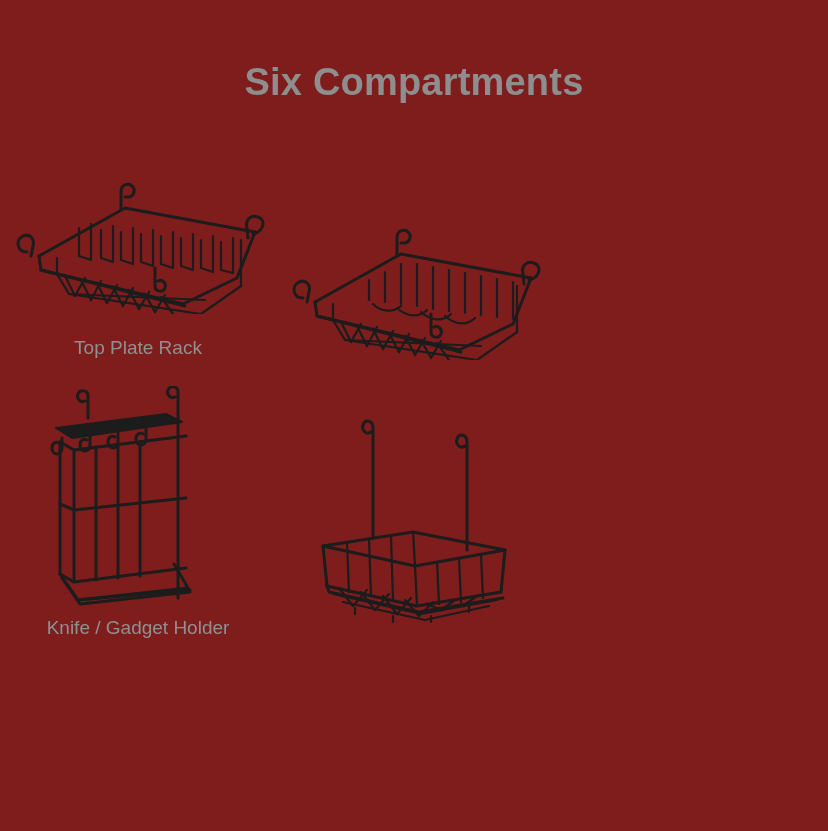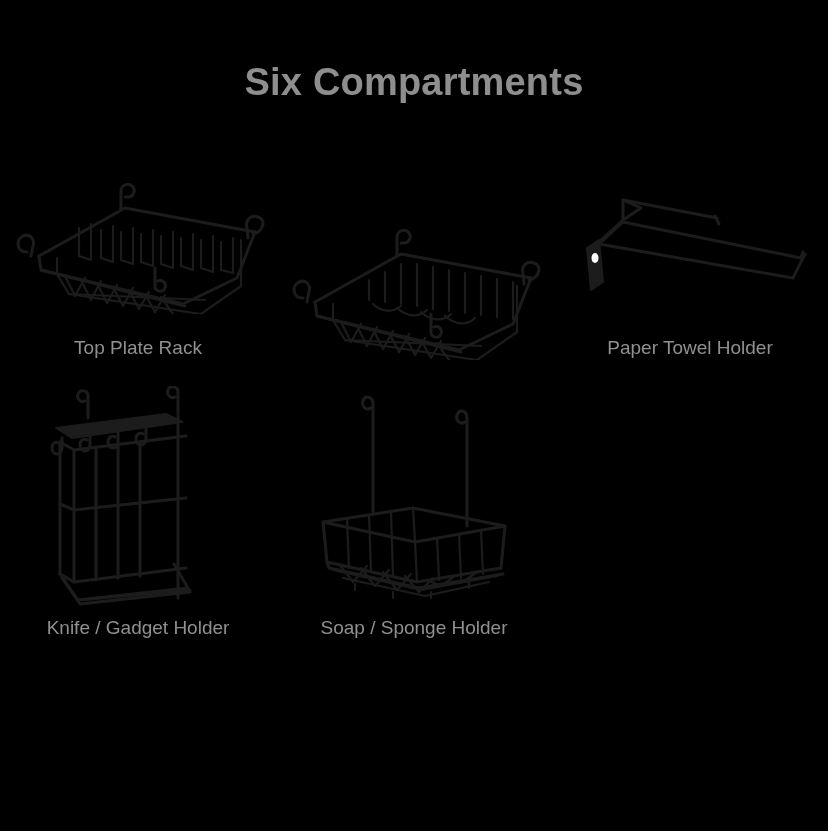--- a/index.html
+++ b/index.html
@@ -10,21 +10,21 @@
   body {
     width: 828px;
     height: 831px;
     font-family: "Liberation Sans", sans-serif;
     overflow: hidden;
     position: relative;
   }
   .page {
     width: 828px;
     height: 831px;
-    background: #000000;
+    background: #7f1d1d;
     position: relative;
     box-sizing: border-box;
   }
   .title {
     position: absolute;
     top: 58px;
     left: 0;
     width: 828px;
     text-align: center;
     font-size: 38px;
@@ -200,44 +200,20 @@
             <path class="wire-thin" d="M140 92 C150 101 162 102 170 94"></path>
             <path class="wire-thin" d="M164 96 C174 105 186 106 194 98"></path>
 
             <path class="wire" d="M150 94 L150 112 C150 118 158 119 160 114 C162 109 157 105 153 107"></path>
             <path class="wire-thin" d="M52 84 L52 100"></path>
             <path class="wire-thin" d="M236 66 L236 112"></path>
           </svg>
         </div>
       </div>
 
-      <div class="cell">
-        <div class="art">
-          <svg width="250" height="140" viewBox="0 0 250 140">
-
-            <path class="wire-fill" d="M22 74 L34 66 L38 108 L26 116 Z"></path>
-            <ellipse cx="30" cy="84" rx="3.5" ry="5" fill="#ffffff"></ellipse>
-
-            <path class="wire" d="M34 68 L58 46 L58 26"></path>
-            <path class="wire" d="M58 26 L76 34 L58 46"></path>
-
-            <path class="wire" d="M58 26 L152 44"></path>
-            <path class="wire" d="M150 42 L154 50"></path>
-
-            <path class="wire" d="M34 70 L228 104"></path>
-            <path class="wire" d="M58 48 L236 84"></path>
-
-            <path class="wire" d="M236 84 L238 78"></path>
-            <path class="wire" d="M228 104 L240 80"></path>
-
-            <path class="wire" d="M34 70 L58 48"></path>
-          </svg>
-        </div>
-        <div class="label">Paper Towel Holder</div>
-      </div>
 
     </div>
 
     <div class="row row-2">
 
       <div class="cell">
         <div class="art">
           <svg width="200" height="230" viewBox="0 0 200 230">
 
             <path class="wire" d="M50 32 L50 10 C50 4 42 3 40 8 C38 13 43 17 47 15"></path>
@@ -313,21 +289,20 @@
 
             <path class="wire-thin" d="M24 184 L112 204 L188 190"></path>
             <path class="wire-thin" d="M34 192 L116 210 L180 196"></path>
 
             <path class="wire-thin" d="M46 198 L46 204"></path>
             <path class="wire-thin" d="M84 206 L84 212"></path>
             <path class="wire-thin" d="M122 206 L122 212"></path>
             <path class="wire-thin" d="M160 196 L160 202"></path>
           </svg>
         </div>
-        <div class="label">Soap / Sponge Holder</div>
       </div>
 
 
     </div>
 
   </div>
 
 </div>
 
 </body></html>

